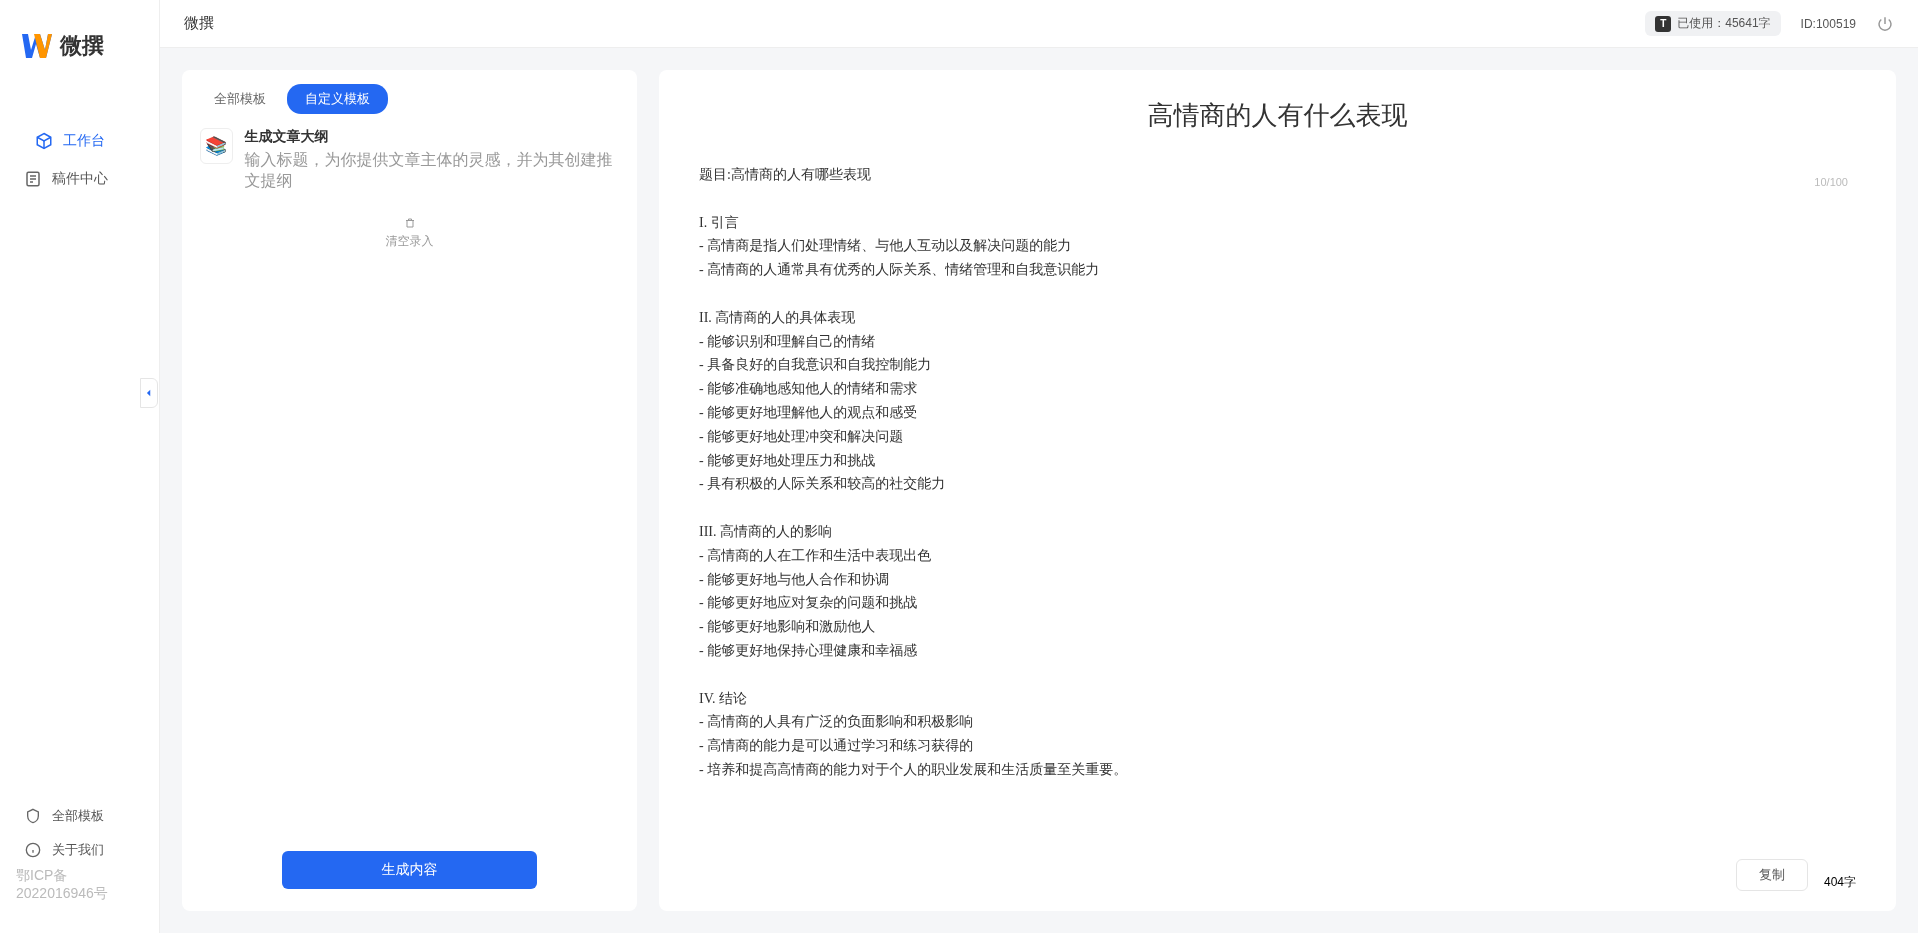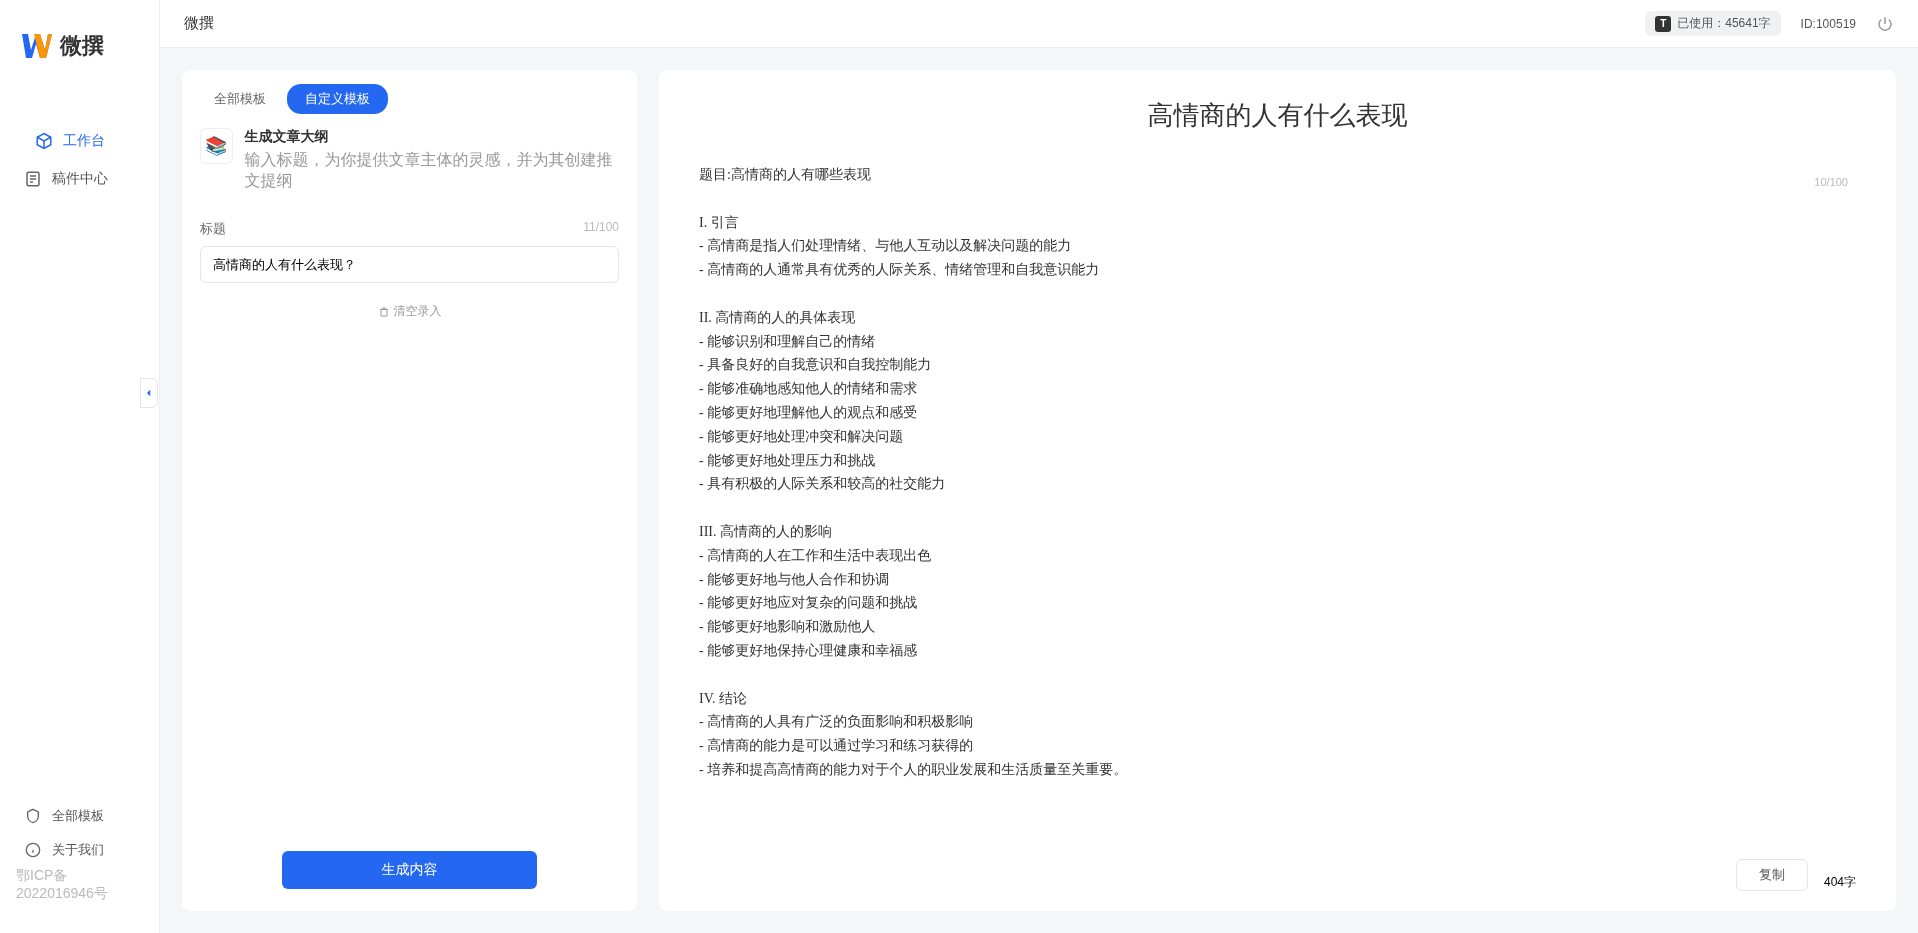--- a/index.html
+++ b/index.html
@@ -32,21 +32,21 @@
 .tab.active { background: #2468f2; color: #fff; }
 .template-card { display: flex; gap: 12px; padding: 14px 18px 10px; align-items: flex-start; }
 .template-icon { width: 36px; height: 36px; border-radius: 6px; border: 1px solid #eee; display: flex; align-items: center; justify-content: center; font-size: 18px; }
 .template-title { font-weight: 600; font-size: 14px; margin-bottom: 4px; }
 .template-desc { font-size: 16px; color: #999; }
 .field-row { padding: 18px 18px 6px; }
 .field-head { display: flex; justify-content: space-between; font-size: 13px; color: #666; margin-bottom: 8px; }
 .field-counter { font-size: 12px; color: #bbb; }
 .text-input { width: 100%; border: 1px solid #e5e5e5; border-radius: 6px; padding: 10px 12px; font-size: 13px; outline: none; }
 .clear-row { text-align: center; padding: 14px 0; }
-.clear-btn { color: #999; font-size: 12px; cursor: pointer; display: inline-flex; align-items: center; gap: 4px; background: none; border: none; }
+.clear-btn { color: #999; font-size: 12px; cursor: pointer; display: inline-flex; align-items: center; gap: 4px; background: none; border: none; flex-direction: column; }
 .generate-footer { margin-top: auto; padding: 16px 100px 22px; }
 .generate-btn { width: 100%; background: #2468f2; color: #fff; border: none; border-radius: 6px; padding: 10px 0; font-size: 14px; cursor: pointer; }
 .output-title { font-size: 26px; font-family: "Songti SC", "SimSun", serif; text-align: center; padding: 28px 20px 6px; font-weight: 500; }
 .title-counter { position: absolute; top: 106px; right: 48px; font-size: 11px; color: #bbb; }
 .output-body { padding: 24px 40px; font-size: 14px; line-height: 1.7; white-space: pre-wrap; font-family: "Songti SC", "SimSun", serif; overflow-y: auto; flex: 1; }
 .output-footer { padding: 14px 40px 20px; display: flex; justify-content: flex-end; align-items: flex-end; gap: 16px; }
 .copy-btn { border: 1px solid #e5e5e5; background: #fff; border-radius: 6px; padding: 6px 22px; font-size: 13px; cursor: pointer; color: #555; }
 .word-count { font-size: 12px; color: #000000; }
 svg { display: block; }
 </style>
@@ -133,27 +133,20 @@
           <div class="tab">全部模板</div>
           <div class="tab active">自定义模板</div>
         </div>
         <div class="template-card">
           <div class="template-icon">📚</div>
           <div>
             <div class="template-title">生成文章大纲</div>
             <div class="template-desc">输入标题，为你提供文章主体的灵感，并为其创建推文提纲</div>
           </div>
         </div>
-        <div class="field-row">
-          <div class="field-head">
-            <span>标题</span>
-            <span class="field-counter">11/100</span>
-          </div>
-          <input class="text-input" value="高情商的人有什么表现？" style="">
-        </div>
         <div class="clear-row">
           <button class="clear-btn">
             <svg width="12" height="12" viewBox="0 0 24 24" fill="none" stroke="#999" stroke-width="2">
                 <path d="M4 7 L20 7 M9 7 L9 4 L15 4 L15 7 M6 7 L6 20 L18 20 L18 7"></path>
               </svg>
             <span>清空录入</span>
           </button>
         </div>
         <div class="generate-footer">
           <button class="generate-btn">生成内容</button>

